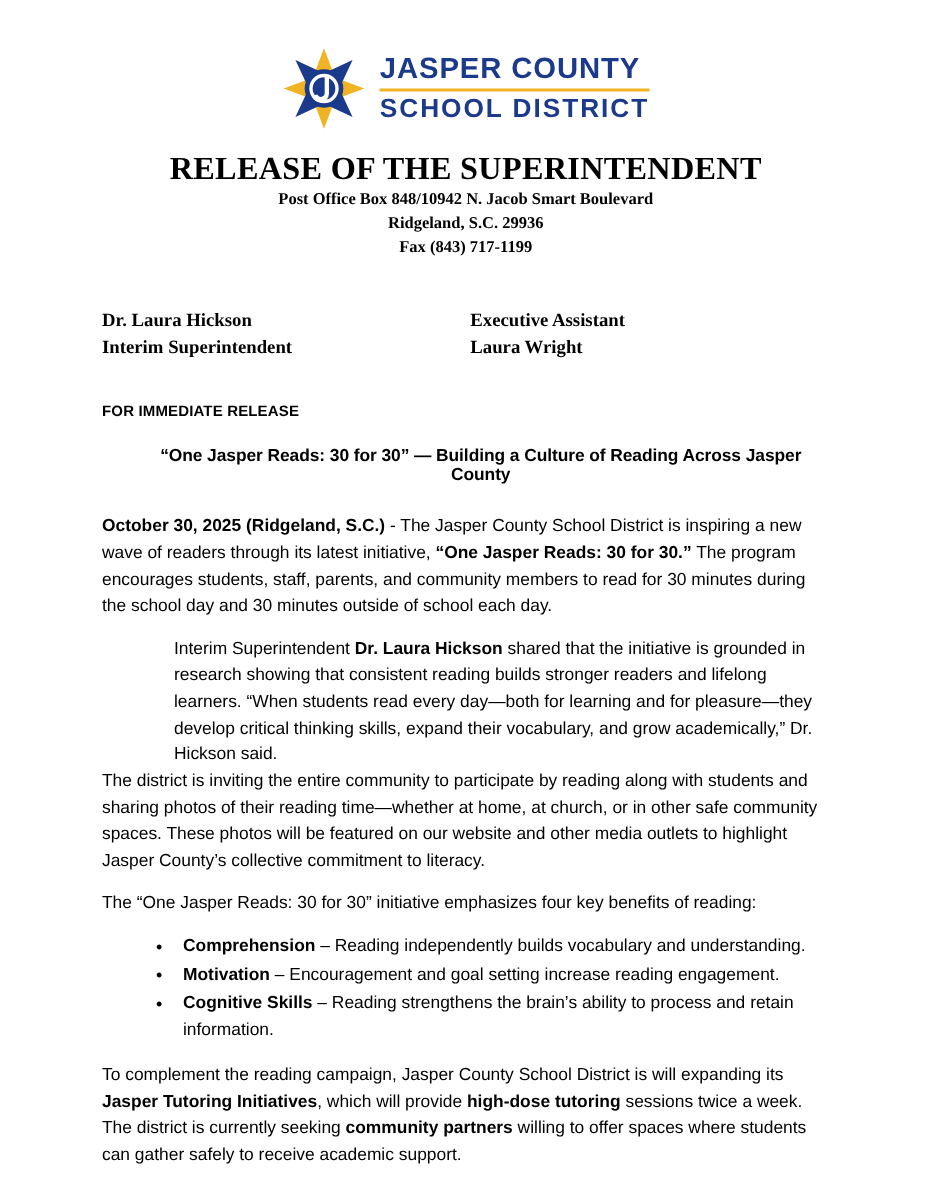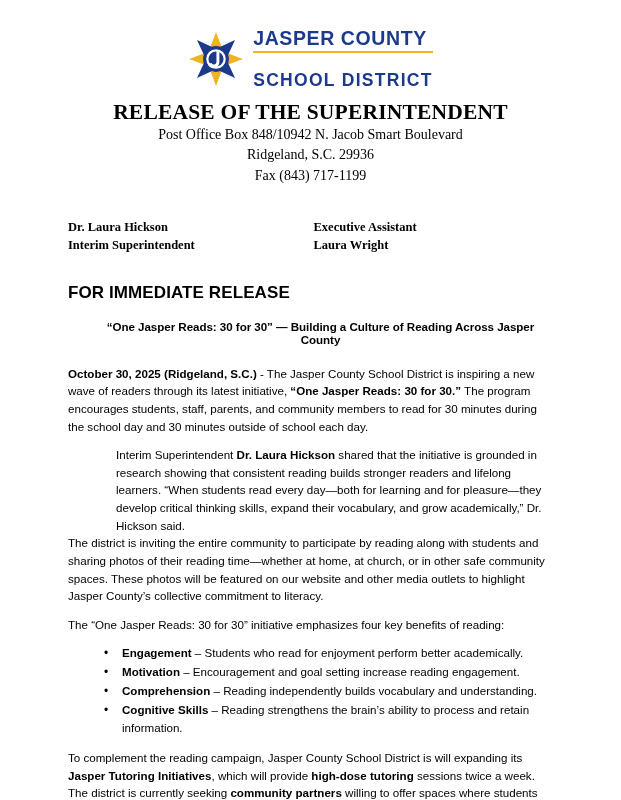--- a/index.html
+++ b/index.html
@@ -48,54 +48,54 @@
     display: block;
     padding-bottom: 2px;
     border-bottom: 2.5px solid #f0b323;
   }
   .wordmark .wm-bottom {
     font-size: 17.5px;
     font-weight: bold;
     letter-spacing: 1.3px;
     color: #1b3a8c;
     display: block;
-    padding-top: 19px;
+    padding-top: 3px;
   }
 
   .office-title {
     font-family: "Liberation Serif", serif;
     font-weight: bold;
     font-size: 21.5px;
     letter-spacing: 0.2px;
     margin-top: 13px;
     line-height: 1.1;
   }
   .office-line {
     font-family: "Liberation Serif", serif;
-    font-weight: normal;
-    font-size: 14px;
+    font-weight: bold;
+    font-size: 11px;
     line-height: 1.48;
   }
 
   
   .contacts {
     display: flex;
     margin-top: 31px;
     font-family: "Liberation Serif", serif;
     font-weight: bold;
     font-size: 12.5px;
     line-height: 1.44;
   }
   .contacts .col-left { width: 50%; }
   .contacts .col-right { width: 50%; padding-left: 6px; }
 
   
   .release-label {
     margin-top: 29px;
-    font-size: 17px;
+    font-size: 10px;
     font-weight: bold;
     letter-spacing: 0.1px;
   }
   .headline {
     margin-top: 17px;
     text-align: center;
     font-size: 11.6px;
     font-weight: bold;
     letter-spacing: -0.05px;
     margin-left: 20px;
@@ -186,23 +186,22 @@
 
     <p><b>October 30, 2025 (Ridgeland, S.C.)</b><span>  - The Jasper County School District is inspiring a new wave of readers through its latest initiative, </span><b>“One Jasper Reads: 30 for 30.”</b><span> The program encourages students, staff, parents, and community members to read for 30 minutes during the school day and 30 minutes outside of school each day.</span></p>
 
     <p class="tight"><span>Interim Superintendent </span><b>Dr. Laura Hickson</b><span> shared that the initiative is grounded in research showing that consistent reading builds stronger readers and lifelong learners. “When students read every day—both for learning and for pleasure—they develop critical thinking skills, expand their vocabulary, and grow academically,” Dr. Hickson said.</span></p>
 
     <p>The district is inviting the entire community to participate by reading along with students and sharing photos of their reading time—whether at home, at church, or in other safe community spaces. These photos will be featured on our website and other media outlets to highlight Jasper County’s collective commitment to literacy.</p>
 
     <p>The “One Jasper Reads: 30 for 30” initiative emphasizes four key benefits of reading:</p>
 
     <ul class="benefits">
-      <li><b>Engagement</b><span> – Students who read for enjoyment perform better academically.</span></li>
+      <li><b>Comprehension</b><span> – Reading independently builds vocabulary and understanding.</span></li>
       <li><b>Motivation</b><span> – Encouragement and goal setting increase reading engagement.</span></li>
-      <li><b>Comprehension</b><span> – Reading independently builds vocabulary and understanding.</span></li>
       <li><b>Cognitive Skills</b><span> – Reading strengthens the brain’s ability to process and retain information.</span></li>
     </ul>
 
     <p><span>To complement the reading campaign, Jasper County School District is will expanding its </span><b>Jasper Tutoring Initiatives</b><span>, which will provide </span><b>high-dose tutoring</b><span> sessions twice a week. The district is currently seeking </span><b>community partners</b><span> willing to offer spaces where students can gather safely to receive academic support.</span></p>
 
   </div>
 
 </div>
 
 </body></html>

